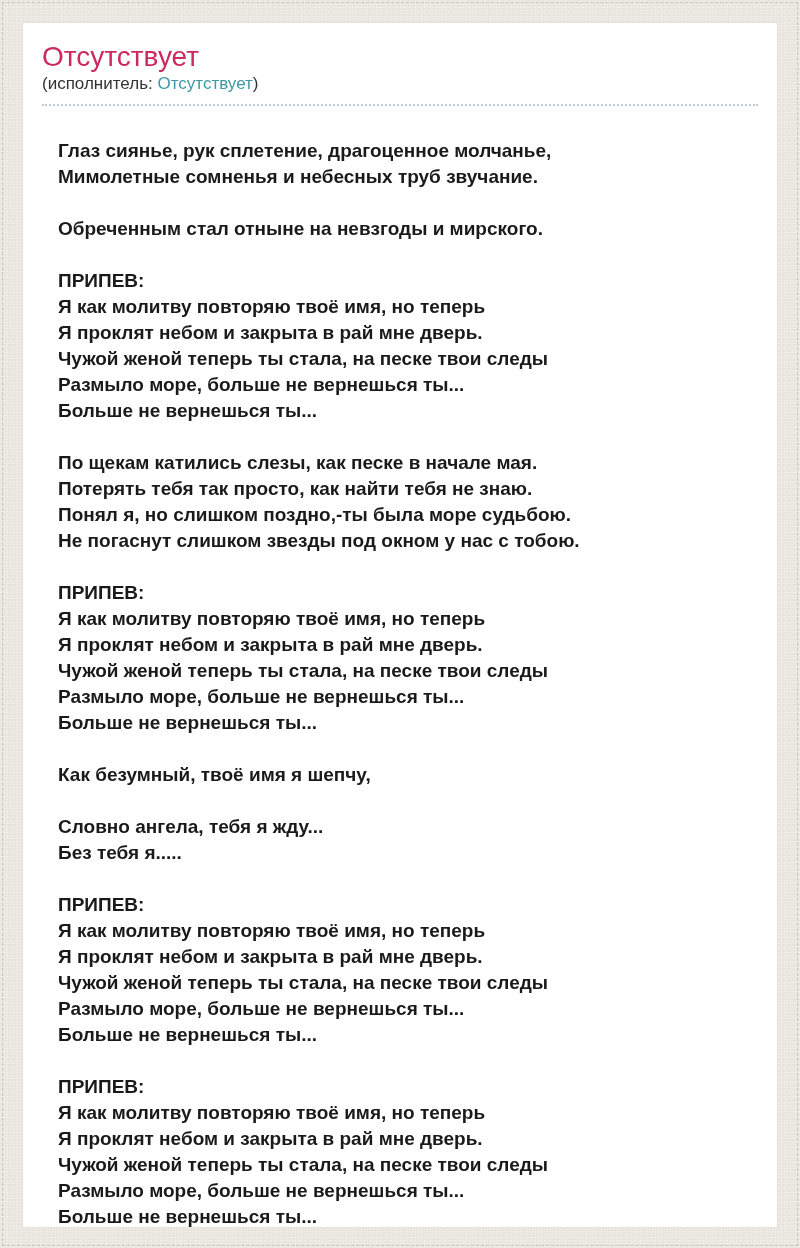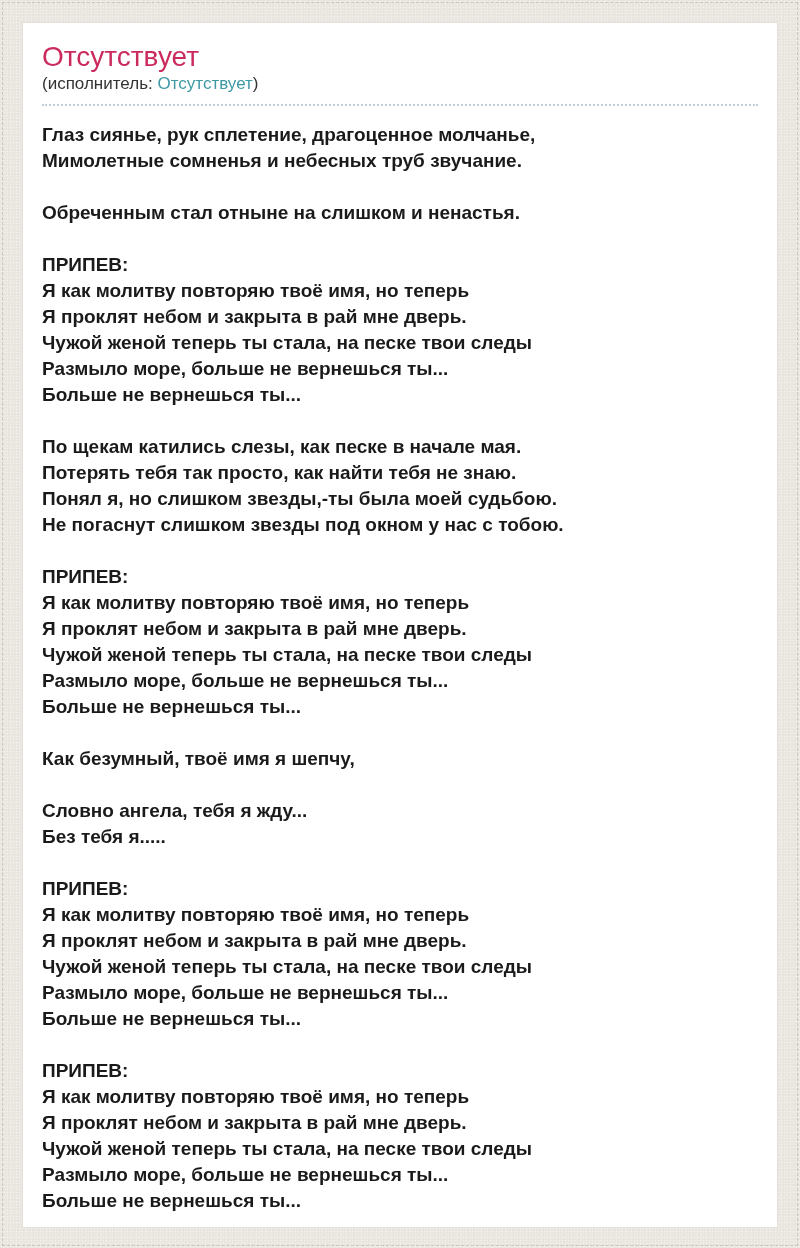--- a/index.html
+++ b/index.html
@@ -65,36 +65,36 @@
     text-decoration:none;
     cursor:pointer;
   }
   .lyrics{
     padding-top:16px;
     font-size:19px;
     font-weight:bold;
     line-height:26px;
     color:var(--text);
   }
-  .stanza{margin:0;}
+  .stanza{margin:16px;}
   .stanza + .stanza{margin-top:26px;}
 </style>
 </head>
 <body>
 
 <div class="frame"></div>
 
 <div class="card">
   <div class="header">
     <h1 class="song-title"><a>Отсутствует</a></h1>
     <div class="artist-line"><span>(исполнитель: </span><a>Отсутствует</a><span>)</span></div>
   </div>
 
   <div class="lyrics">
-      <p class="stanza"><span>Глаз сиянье, рук сплетение, драгоценное молчанье,</span><br><span>Мимолетные сомненья и небесных труб звучание.</span><br><br><span>Обреченным стал отныне на слишком и ненастья.</span></p>
+      <p class="stanza"><span>Глаз сиянье, рук сплетение, драгоценное молчанье,</span><br><span>Мимолетные сомненья и небесных труб звучание.</span><br><br><span>Обреченным стал отныне на невзгоды и мирского.</span></p>
       <p class="stanza"><span>ПРИПЕВ:</span><br><span>Я как молитву повторяю твоё имя, но теперь</span><br><span>Я проклят небом и закрыта в рай мне дверь.</span><br><span>Чужой женой теперь ты стала, на песке твои следы</span><br><span>Размыло море, больше не вернешься ты...</span><br><span>Больше не вернешься ты...</span></p>
-      <p class="stanza"><span>По щекам катились слезы, как песке в начале мая.</span><br><span>Потерять тебя так просто, как найти тебя не знаю.</span><br><span>Понял я, но слишком звезды,-ты была моей судьбою.</span><br><span>Не погаснут слишком звезды под окном у нас с тобою.</span></p>
+      <p class="stanza"><span>По щекам катились слезы, как песке в начале мая.</span><br><span>Потерять тебя так просто, как найти тебя не знаю.</span><br><span>Понял я, но слишком поздно,-ты была море судьбою.</span><br><span>Не погаснут слишком звезды под окном у нас с тобою.</span></p>
       <p class="stanza"><span>ПРИПЕВ:</span><br><span>Я как молитву повторяю твоё имя, но теперь</span><br><span>Я проклят небом и закрыта в рай мне дверь.</span><br><span>Чужой женой теперь ты стала, на песке твои следы</span><br><span>Размыло море, больше не вернешься ты...</span><br><span>Больше не вернешься ты...</span></p>
       <p class="stanza"><span>Как безумный, твоё имя я шепчу,</span><br><br><span>Словно ангела, тебя я жду...</span><br><span>Без тебя я.....</span></p>
       <p class="stanza"><span>ПРИПЕВ:</span><br><span>Я как молитву повторяю твоё имя, но теперь</span><br><span>Я проклят небом и закрыта в рай мне дверь.</span><br><span>Чужой женой теперь ты стала, на песке твои следы</span><br><span>Размыло море, больше не вернешься ты...</span><br><span>Больше не вернешься ты...</span></p>
       <p class="stanza"><span>ПРИПЕВ:</span><br><span>Я как молитву повторяю твоё имя, но теперь</span><br><span>Я проклят небом и закрыта в рай мне дверь.</span><br><span>Чужой женой теперь ты стала, на песке твои следы</span><br><span>Размыло море, больше не вернешься ты...</span><br><span>Больше не вернешься ты...</span></p>
     </div>
 </div>
 
 </body></html>

